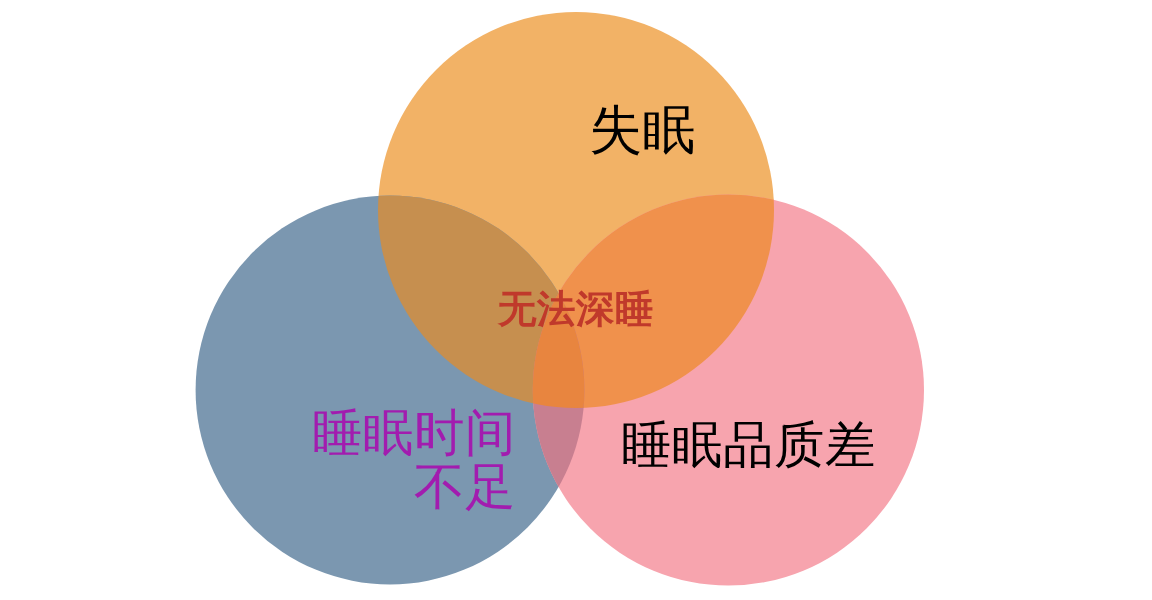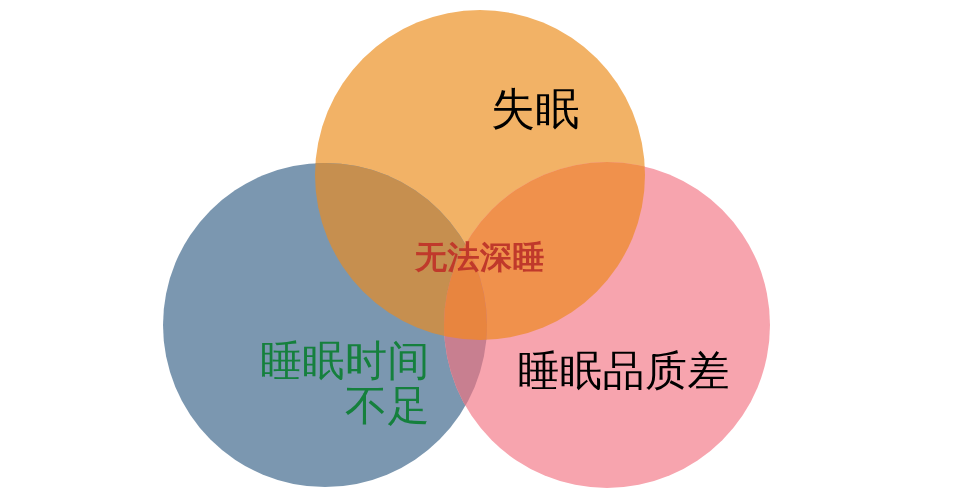--- a/index.html
+++ b/index.html
@@ -102,20 +102,20 @@
 
     <g clip-path="url(#clip-top)">
       <g clip-path="url(#clip-left)">
         <circle id="ov-center" cx="607" cy="325" r="163" fill="#E8853F"></circle>
       </g>
     </g>
   </svg>
 
   <div class="venn-label" id="label-top" style="color: rgb(0, 0, 0);">失眠</div>
 
-  <div class="venn-label" id="label-left" style="color: #15803d;">睡眠时间
+  <div class="venn-label" id="label-left" style="color: #a21caf;">睡眠时间
 不足</div>
 
   <div class="venn-label" id="label-right" style="color: rgb(0, 0, 0);">睡眠品质差</div>
 
   <div id="label-center" style="color: rgb(192, 57, 43);">无法深睡</div>
 
 </div>
 
 </body></html>

